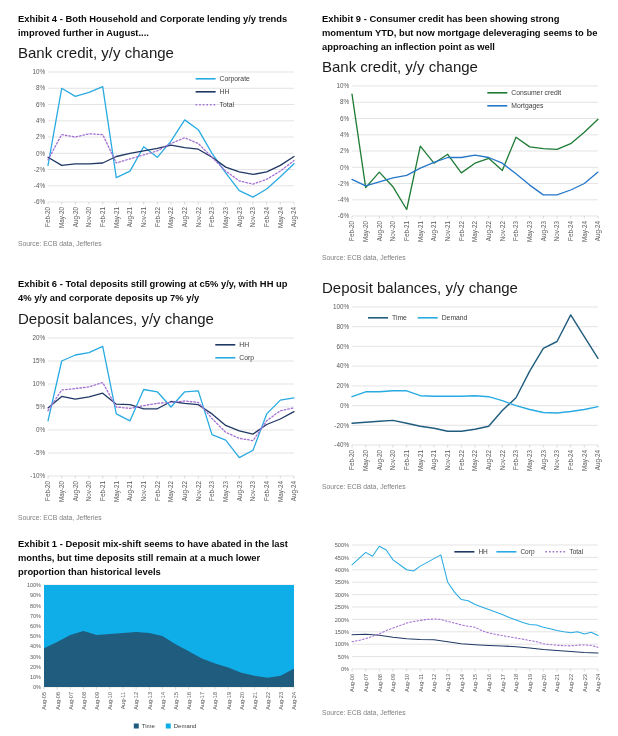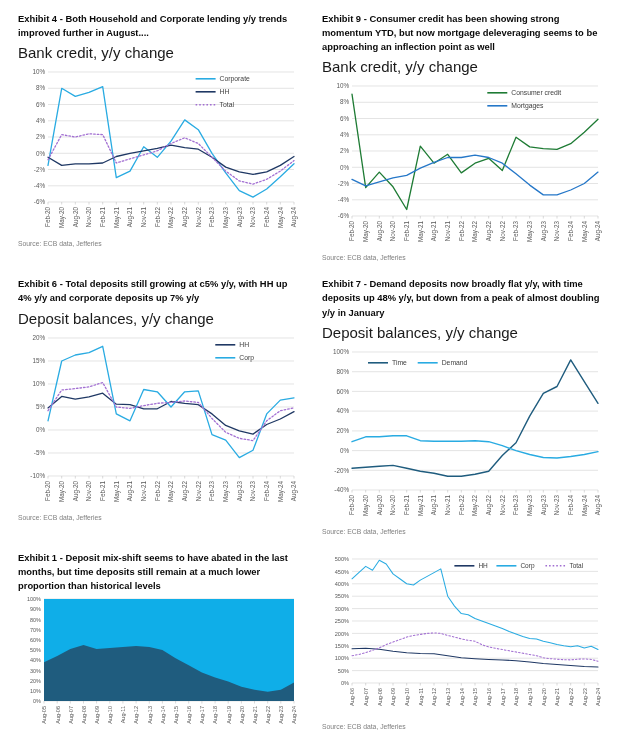--- a/index.html
+++ b/index.html
@@ -230,21 +230,20 @@
             <line x1="197.28" y1="12.8" x2="217.28" y2="12.8" stroke="#1F3864" stroke-width="1.6"></line>
             <text x="221.28" y="15" font-size="6.8" fill="#404040">HH</text>
             <line x1="197.28" y1="25.8" x2="217.28" y2="25.8" stroke="#29ABE2" stroke-width="1.6"></line>
             <text x="221.28" y="28" font-size="6.8" fill="#404040">Corp</text>
           </svg>
         </div>
       <p class="source">Source: ECB data, Jefferies</p>
     </section>
 
     <section class="cell">
-      <h3 class="title">Exhibit 7 - Demand deposits now broadly flat y/y, with time deposits up 48% y/y, but down from a peak of almost doubling y/y in January</h3>
       <p class="subtitle">Deposit balances, y/y change</p>
       <div class="chart">
           <svg viewBox="0 0 282 180" width="282" height="180">
             <line x1="30" y1="144.0" x2="276" y2="144.0" stroke="#D9D9D9" stroke-width="0.7"></line>
             <text x="27" y="146.2" text-anchor="end" font-size="6.3" fill="#595959">-40%</text>
             <line x1="30" y1="124.3" x2="276" y2="124.3" stroke="#D9D9D9" stroke-width="0.7"></line>
             <text x="27" y="126.5" text-anchor="end" font-size="6.3" fill="#595959">-20%</text>
             <line x1="30" y1="104.6" x2="276" y2="104.6" stroke="#D9D9D9" stroke-width="0.7"></line>
             <text x="27" y="106.8" text-anchor="end" font-size="6.3" fill="#595959">0%</text>
             <line x1="30" y1="84.9" x2="276" y2="84.9" stroke="#D9D9D9" stroke-width="0.7"></line>

